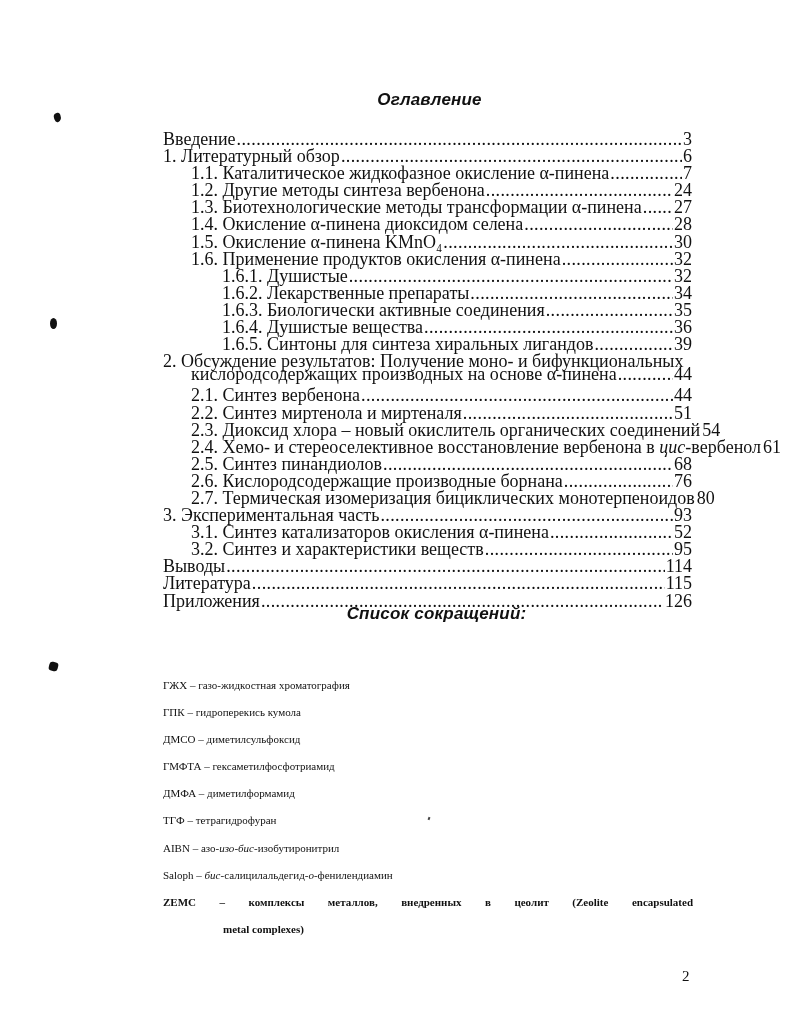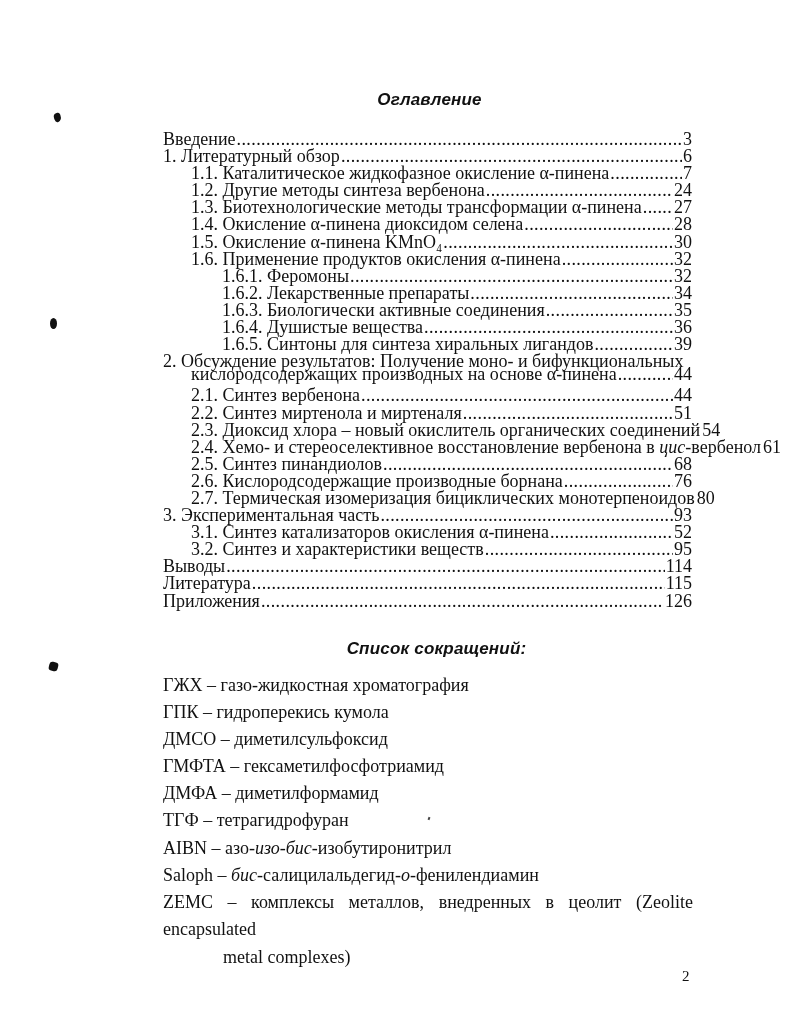--- a/index.html
+++ b/index.html
@@ -2,36 +2,36 @@
 <html><head>
 <meta charset="utf-8">
 <style>
   html, body { margin: 0; padding: 0; background: #ffffff; }
   body { width: 791px; height: 1023px; position: relative; overflow: hidden;
          font-family: "Liberation Serif", serif; color: #111; }
   .title { position: absolute; left: 0; width: 791px; text-align: center;
            font-family: "Liberation Sans", sans-serif; font-weight: bold; font-style: italic;
            font-size: 17px; letter-spacing: 0.2px; }
   #toc-title { top: 90px; padding-left: 68px; box-sizing: border-box; }
-  #abbr-title { top: 639px; padding-left: 82px; box-sizing: border-box; }
+  #abbr-title { top: 604px; padding-left: 82px; box-sizing: border-box; }
   .toc { position: absolute; left: 163px; top: 129px; width: 529px; }
   .toc-row { display: flex; align-items: baseline; height: 17.1px; font-size: 18px; white-space: nowrap; }
   .toc-row .lbl { flex: 0 0 auto; }
   .toc-row .dots { flex: 1 1 auto; overflow: hidden; margin: 0 1px; }
   .toc-row .dots::before { content: "........................................................................................................................................................................................................................"; letter-spacing: 0.4px; }
   .toc-row .pg { flex: 0 0 auto; text-align: right; }
   .toc-row.l1 { padding-left: 0; }
   .toc-row.l2 { padding-left: 28px; }
   .toc-row.l3 { padding-left: 59px; }
   .toc-row.cont { padding-left: 0; align-items: flex-end; }
   .toc-row.cont .lbl { padding-left: 28px; }
   .toc-row.nodots .dots::before { content: ""; }
   .abbr { position: absolute; left: 163px; top: 672px; width: 530px; }
-  .abbr-row { height: 27.1px; font-size: 18px; line-height: 27.1px; white-space: nowrap; }
-  .abbr-row.wrap { white-space: normal; height: auto; line-height: 27.5px; text-align: justify; text-align-last: left; }
+  .abbr-row { height: 27.1px; font-size: 11px; line-height: 27.1px; white-space: nowrap; }
+  .abbr-row.wrap { white-space: normal; height: auto; line-height: 27.5px; text-align: justify; text-align-last: left; font-weight: bold; }
   .abbr-row .cont-line { display: block; padding-left: 60px; }
   .abbr-row .first-line { display: block; text-align: justify; text-align-last: justify; }
   i { font-style: italic; }
   .mark { position: absolute; background: #111; }
   #page-number { position: absolute; left: 682px; top: 968px; font-size: 15px; }
   .speck { position: absolute; width: 2px; height: 3px; background: #444; transform: rotate(20deg); }
 </style>
 </head>
 <body>
 
@@ -72,21 +72,21 @@
       <span class="lbl">1.5. Окисление α-пинена KMnO₄</span>
       <span class="dots"></span>
       <span class="pg">30</span>
     </div>
   <div class="toc-row l2">
       <span class="lbl">1.6. Применение продуктов окисления α-пинена</span>
       <span class="dots"></span>
       <span class="pg">32</span>
     </div>
   <div class="toc-row l3">
-      <span class="lbl">1.6.1. Феромоны</span>
+      <span class="lbl">1.6.1. Душистые</span>
       <span class="dots"></span>
       <span class="pg">32</span>
     </div>
   <div class="toc-row l3">
       <span class="lbl">1.6.2. Лекарственные препараты</span>
       <span class="dots"></span>
       <span class="pg">34</span>
     </div>
   <div class="toc-row l3">
       <span class="lbl">1.6.3. Биологически активные соединения</span>

